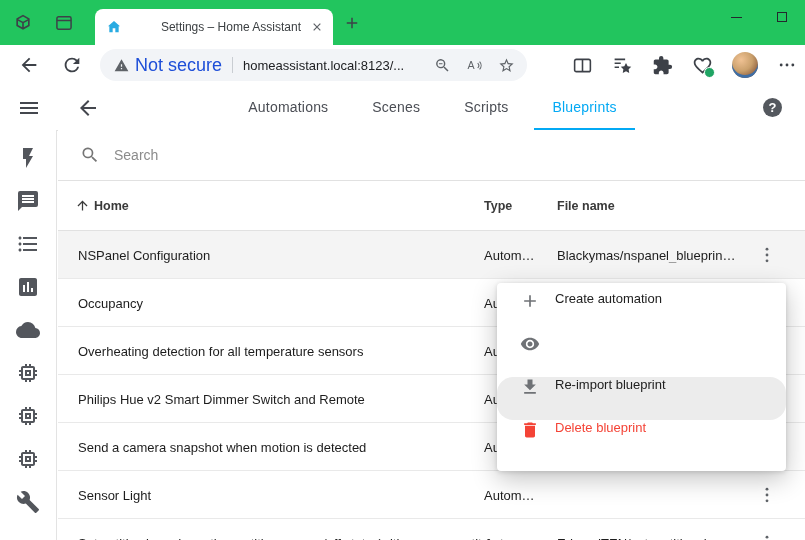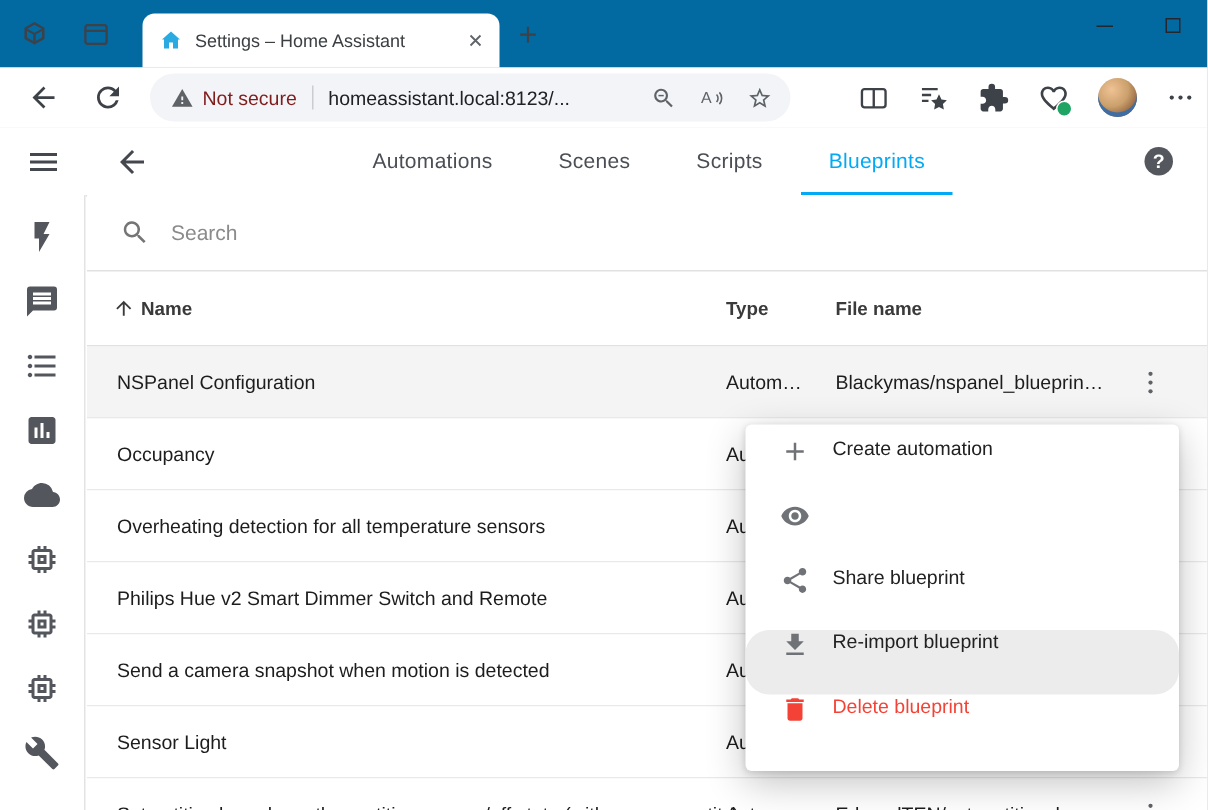--- a/index.html
+++ b/index.html
@@ -1,20 +1,20 @@
 <!DOCTYPE html>
 <html><head>
 <meta charset="utf-8">
 <style>
   html,body{margin:0;padding:0;background:#cfd3d8;}
   .screen{position:relative;width:805px;height:540px;overflow:hidden;background:#fff;
     font-family:"Liberation Sans","DejaVu Sans",sans-serif;-webkit-font-smoothing:antialiased;}
 
   
-  .titlebar{position:absolute;left:0;top:0;right:0;height:45px;background:#0369a1;}
+  .titlebar{position:absolute;left:0;top:0;right:0;height:45px;background:#22c55e;text-align:right;}
   .tb-icon{position:absolute;width:20px;height:20px;color:#3d4148;}
   .tb-icon svg{width:100%;height:100%;}
   .browser-tab{position:absolute;left:95px;top:9px;width:238px;height:36px;background:#fff;
     border-radius:8px 8px 0 0;display:flex;align-items:center;gap:8px;padding:0 8px 0 11px;
     box-sizing:border-box;font-size:12px;color:#3c4043;}
   .tab-title{flex:1;white-space:nowrap;overflow:hidden;text-overflow:ellipsis;}
   .tab-close{width:16px;height:16px;color:#5f6368;flex:0 0 auto;}
   .tab-close svg{width:100%;height:100%;}
   .favicon{width:16px;height:16px;flex:0 0 auto;}
   .new-tab{position:absolute;left:343px;top:14px;width:18px;height:18px;color:#3d4148;}
@@ -25,21 +25,21 @@
   .max-glyph{display:block;width:10px;height:10px;border:1.2px solid #24282e;box-sizing:border-box;}
 
   
   .toolbar{position:absolute;left:0;top:45px;right:0;height:40px;background:#fff;border-bottom:1px solid #e4e7eb;box-sizing:content-box;}
   .nav-icon{position:absolute;width:22px;height:22px;color:#3d4148;}
   .nav-icon svg{width:100%;height:100%;}
   .addr{position:absolute;left:100px;top:4px;width:427px;height:32px;background:#f2f4f7;border-radius:16px;
     display:flex;align-items:center;padding:0 12px 0 14px;box-sizing:border-box;font-size:13px;color:#202124;}
   .addr .sec-icon{width:15px;height:15px;color:#5f6368;flex:0 0 auto;}
   .addr .sec-icon svg{width:100%;height:100%;}
-  .sec-label{color:#7f1d1d;font-size:13px;margin-left:6px;white-space:nowrap;}
+  .sec-label{color:#1d4ed8;font-size:18px;margin-left:6px;white-space:nowrap;}
   .addr-sep{width:1px;height:16px;background:#c9cdd2;margin:0 10px;flex:0 0 auto;}
   .url{flex:1;white-space:nowrap;overflow:hidden;color:#202124;}
   .addr-right{display:flex;align-items:center;gap:15px;margin-left:8px;color:#5f6368;}
   .addr-right .a-icon{width:17px;height:17px;}
   .addr-right .a-icon svg{width:100%;height:100%;}
   .tb-right{position:absolute;right:8px;top:0;height:40px;display:flex;align-items:center;gap:19px;color:#3d4148;}
   .tb-right .r-icon{width:21px;height:21px;position:relative;}
   .tb-right .r-icon svg{width:100%;height:100%;}
   .green-dot{position:absolute;right:-2px;bottom:-2px;width:9px;height:9px;border-radius:50%;
     background:#1fa463;border:1.5px solid #fff;box-sizing:content-box;}
@@ -307,21 +307,21 @@
       </span>
       <input class="search-input" type="text" placeholder="Search" style="">
     </div>
 
     <div class="thead">
       <span class="sort">
         <svg viewBox="0 0 24 24" fill="currentColor">
             <path d="M4 12l1.41 1.41L11 7.83V20h2V7.83l5.58 5.59L20 12l-8-8-8 8z"></path>
           </svg>
       </span>
-      <span class="th-name">Name</span>
+      <span class="th-name">Home</span>
       <span class="th-type">Type</span>
       <span class="th-file">File name</span>
     </div>
 
     <div class="row selected">
       <span class="c-name">NSPanel Configuration</span>
       <span class="c-type">Autom…</span>
       <span class="c-file">Blackymas/nspanel_blueprin…</span>
       <span class="kebab">
         <svg viewBox="0 0 24 24" fill="currentColor">
@@ -414,28 +414,20 @@
       </span>
       <span>Create automation</span>
     </div>
     <div class="mi">
       <span class="mi-icon">
         <svg viewBox="0 0 24 24" fill="currentColor">
             <path d="M12 4.5C7 4.5 2.7 7.6 1 12c1.7 4.4 6 7.5 11 7.5s9.3-3.1 11-7.5c-1.7-4.4-6-7.5-11-7.5zM12 17c-2.8 0-5-2.2-5-5s2.2-5 5-5 5 2.2 5 5-2.2 5-5 5zm0-8c-1.7 0-3 1.3-3 3s1.3 3 3 3 3-1.3 3-3-1.3-3-3-3z"></path>
           </svg>
       </span>
     </div>
-    <div class="mi">
-      <span class="mi-icon">
-        <svg viewBox="0 0 24 24" fill="currentColor">
-            <path d="M18 16.08c-.76 0-1.44.3-1.96.77L8.91 12.7c.05-.23.09-.46.09-.7s-.04-.47-.09-.7l7.05-4.11c.54.5 1.25.81 2.04.81 1.66 0 3-1.34 3-3s-1.34-3-3-3-3 1.34-3 3c0 .24.04.47.09.7L8.04 9.81C7.5 9.31 6.79 9 6 9c-1.66 0-3 1.34-3 3s1.34 3 3 3c.79 0 1.5-.31 2.04-.81l7.12 4.16c-.05.21-.08.43-.08.65 0 1.61 1.31 2.92 2.92 2.92 1.61 0 2.92-1.31 2.92-2.92s-1.31-2.92-2.92-2.92z"></path>
-          </svg>
-      </span>
-      <span>Share blueprint</span>
-    </div>
     <div class="mi hovered">
       <span class="mi-icon">
         <svg viewBox="0 0 24 24" fill="currentColor">
             <path d="M19 9h-4V3H9v6H5l7 7 7-7zM5 18v2h14v-2H5z"></path>
           </svg>
       </span>
       <span>Re-import blueprint</span>
     </div>
     <div class="mi danger">
       <span class="mi-icon">

